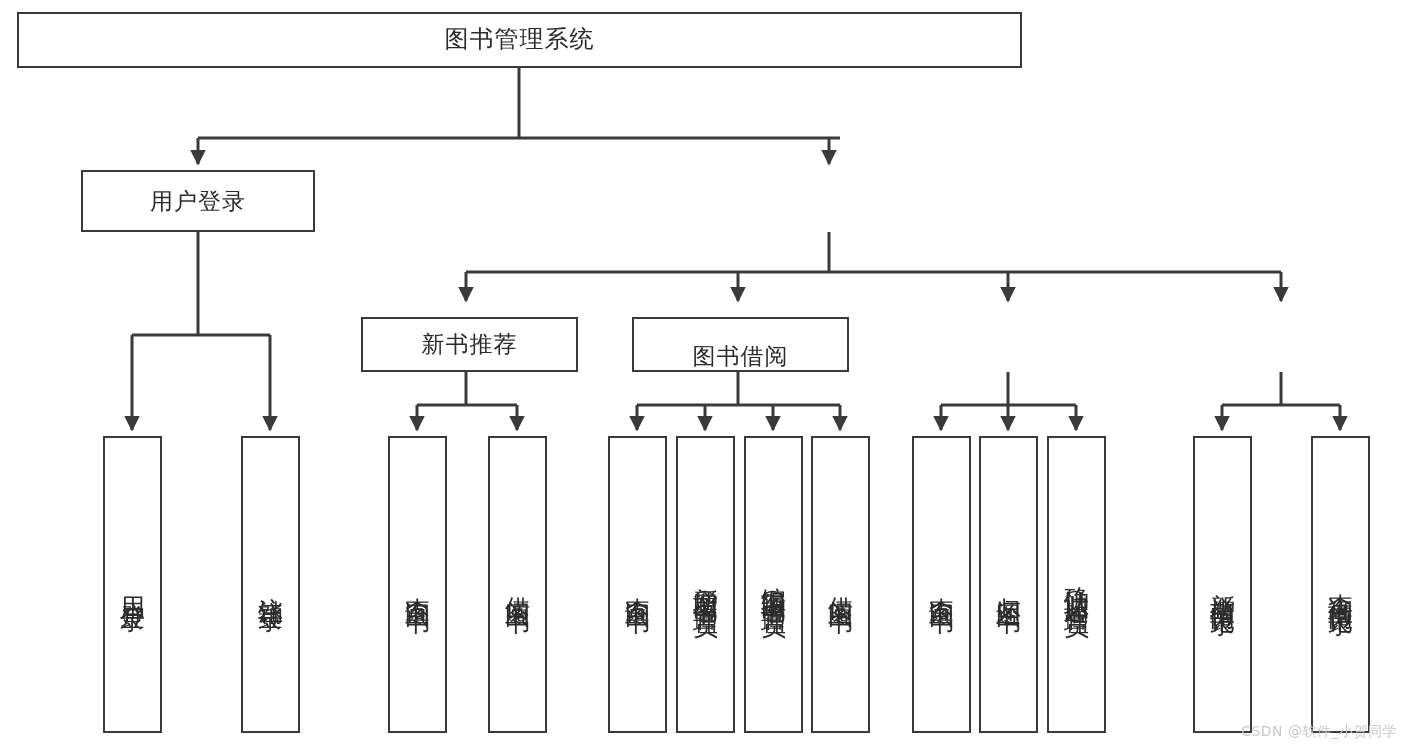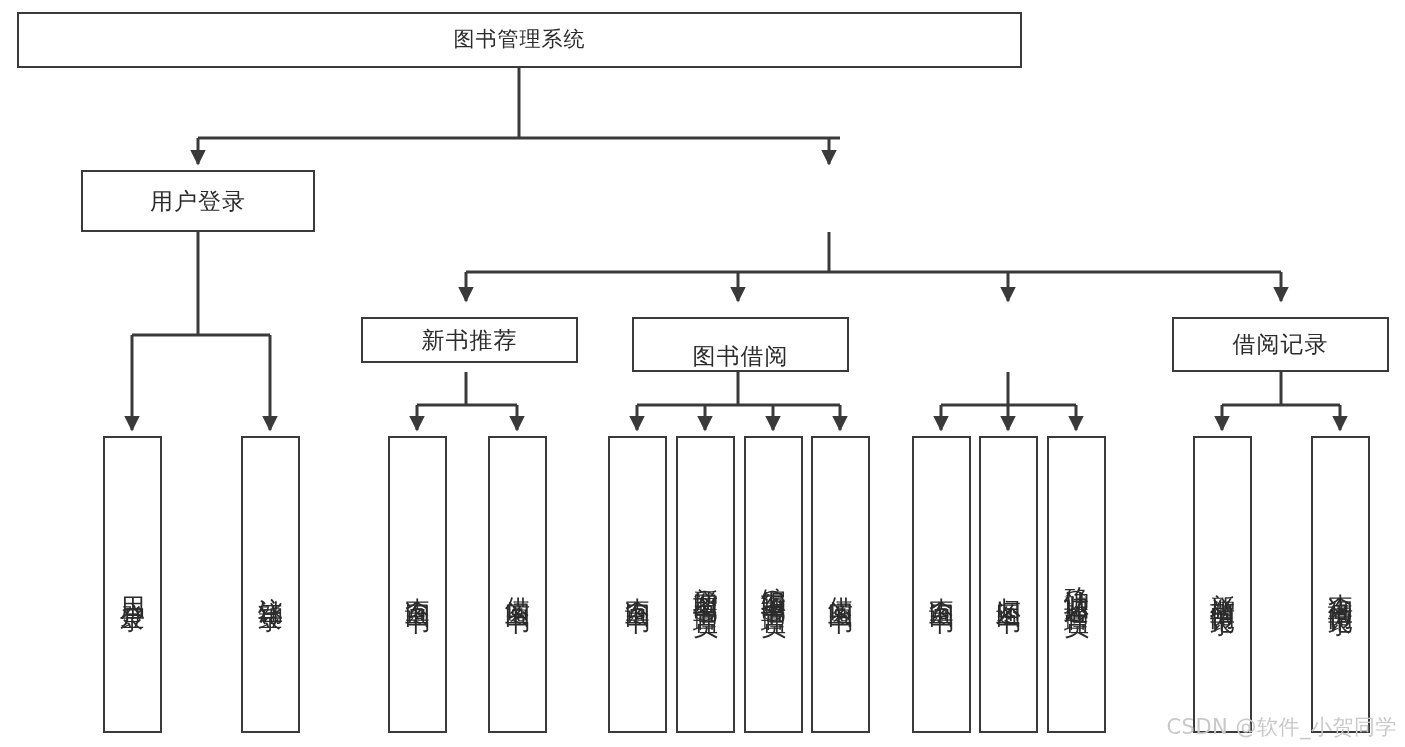--- a/index.html
+++ b/index.html
@@ -39,40 +39,40 @@
     display: block;
     text-align: center;
     line-height: 1.22;
     letter-spacing: 1px;
   }
   
   .node.h .label {
     writing-mode: horizontal-tb;
     font-size: 23px;
   }
-  .node.root .label { font-size: 21px; }
+  .node.root .label { font-size: 24px; }
   
   .node.v {
     align-items: center;
     justify-content: center;
     padding: 4px 0;
   }
   .node.v .label {
     writing-mode: vertical-rl;
     text-orientation: upright;
     font-size: 25px;
     line-height: 1.0;
     letter-spacing: 4px;
     white-space: nowrap;
   }
   .watermark {
     position: absolute;
     right: 8px;
     bottom: 6px;
-    font-size: 21px;
+    font-size: 14px;
     color: #c9c9c9;
     letter-spacing: 0.5px;
     white-space: nowrap;
     font-family: "DejaVu Sans", "Liberation Sans", sans-serif;
   }
 </style>
 </head>
 <body>
 
 <div id="canvas">
@@ -128,28 +128,25 @@
   </svg>
 
   <div class="node h root" style="left:17px; top:12px; width:1005px; height:56px;">
     <span class="label">图书管理系统</span>
   </div>
 
   <div class="node h" style="left:81px; top:170px; width:234px; height:62px;">
     <span class="label">用户登录</span>
   </div>
 
-  <div class="node h" style="left:361px; top:317px; width:217px; height:46px;">
+  <div class="node h" style="left:361px; top:317px; width:217px; height:55px;">
     <span class="label">新书推荐</span>
   </div>
   <div class="node h" style="left:632px; top:317px; width:217px; height:55px;align-items:flex-end;">
     <span class="label">图书借阅</span>
-  </div>
-  <div class="node h" style="left:1172px; top:317px; width:217px; height:55px;">
-    <span class="label">借阅记录</span>
   </div>
 
   <div class="node v" style="left:103px; top:436px; width:59px; height:297px;">
     <span class="label">用户登录</span>
   </div>
   <div class="node v" style="left:241px; top:436px; width:59px; height:297px;">
     <span class="label">注销登录</span>
   </div>
 
   <div class="node v" style="left:388px; top:436px; width:59px; height:297px;">

